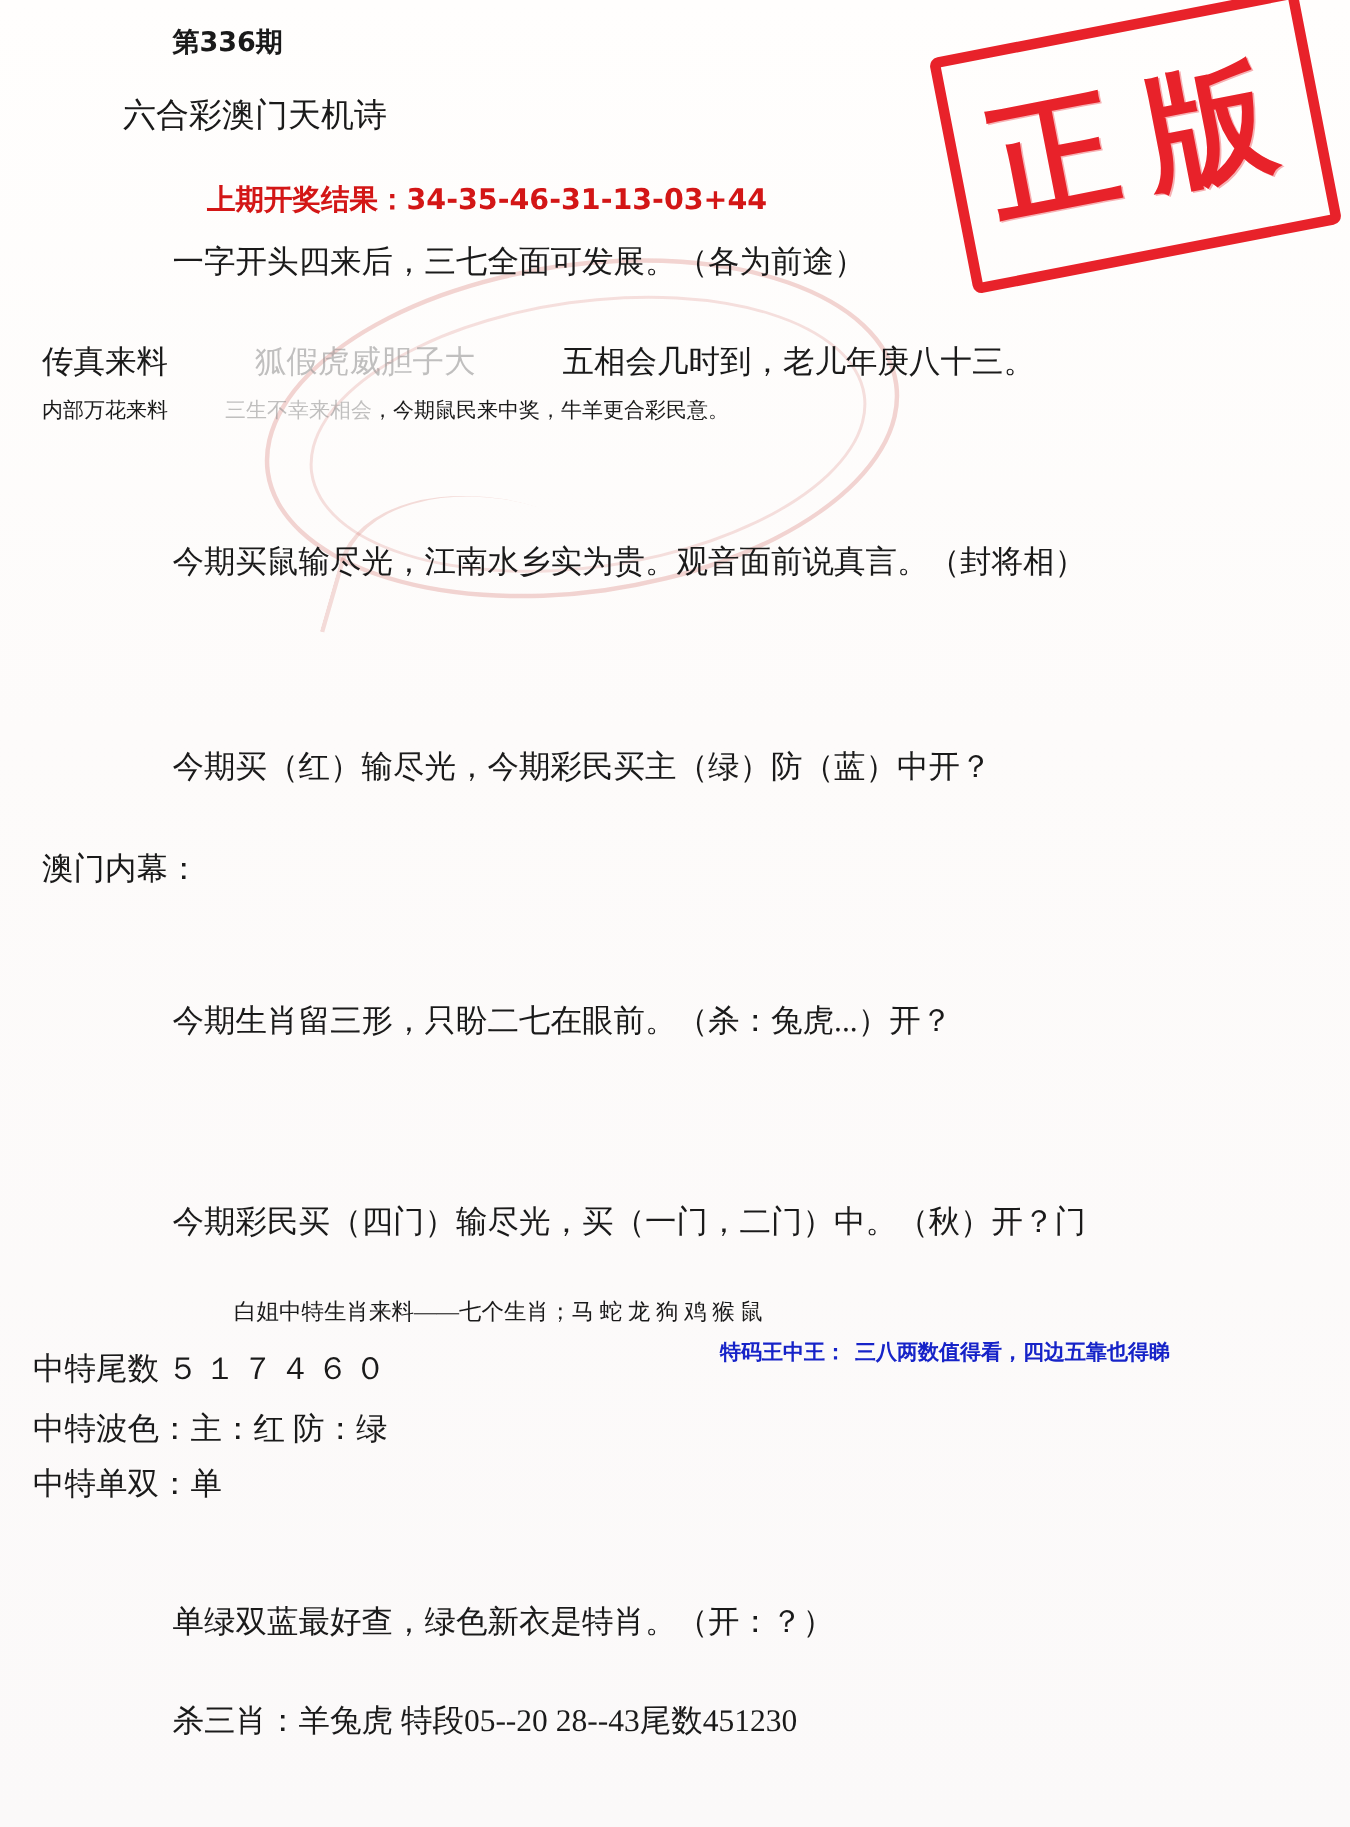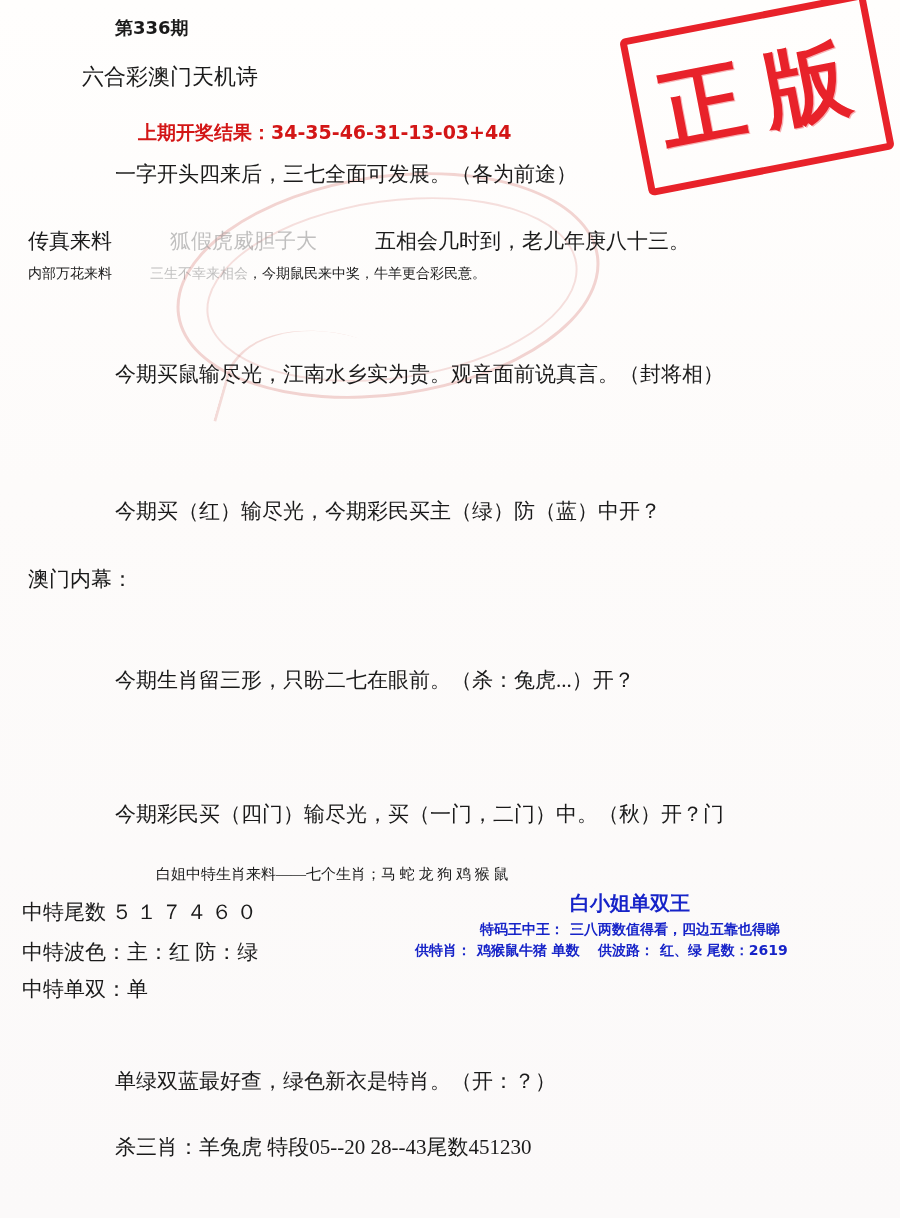--- a/index.html
+++ b/index.html
@@ -223,26 +223,22 @@
     <div class="poem6">白姐中特生肖来料——七个生肖；马 蛇 龙 狗 鸡 猴 鼠</div>
 
     <div class="tail-list">
       <span>中特尾数</span>
       <span class="digits">５１７４６０</span>
     </div>
     <div class="wave">中特波色：主：红  防：绿</div>
     <div class="odd-even">中特单双：单</div>
 
     <div class="bluebox">
-      <div class="bb-title">白小姐单双王</div>
       <div class="bb-row bb-center">
         <span class="lead">特码王中王：</span><span>三八两数值得看，四边五靠也得睇</span>
       </div>
-      <div class="bb-row bb-indent">
-        <span class="lead">供特肖：</span><span>鸡猴鼠牛猪  单数</span><span class="sep"></span><span class="lead">供波路：</span><span>红、绿  尾数：2619</span>
-      </div>
     </div>
 
     <div class="poem7">单绿双蓝最好查，绿色新衣是特肖。（开：？）</div>
     <div class="poem8">杀三肖：羊兔虎  特段05--20  28--43尾数451230</div>
 
   </div>
 </div>
 
 </body></html>

